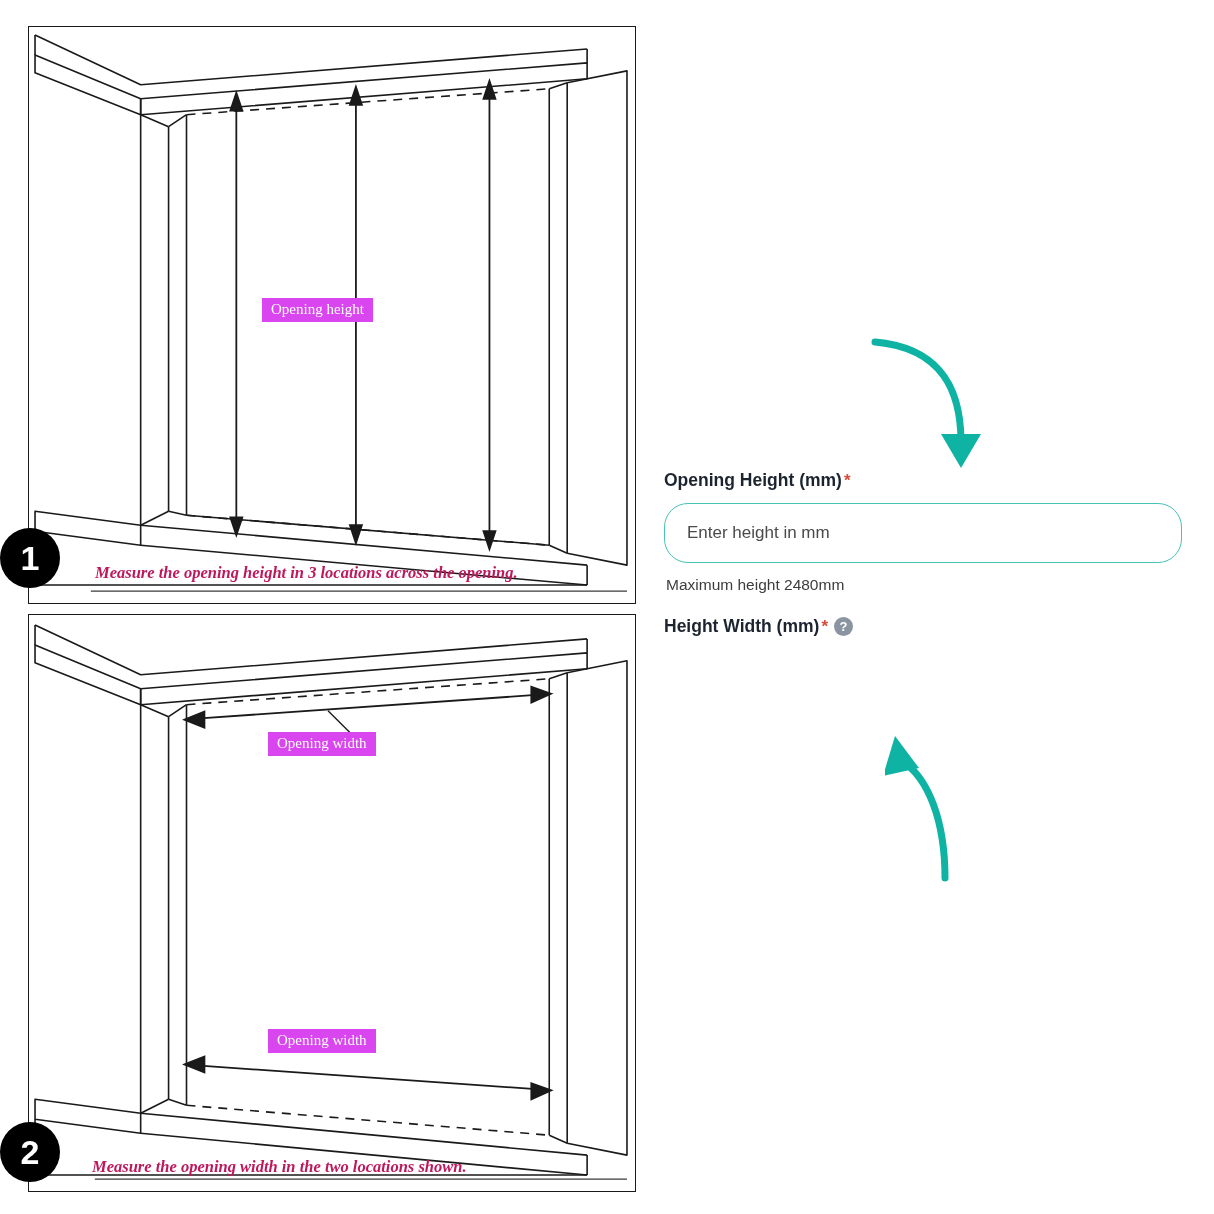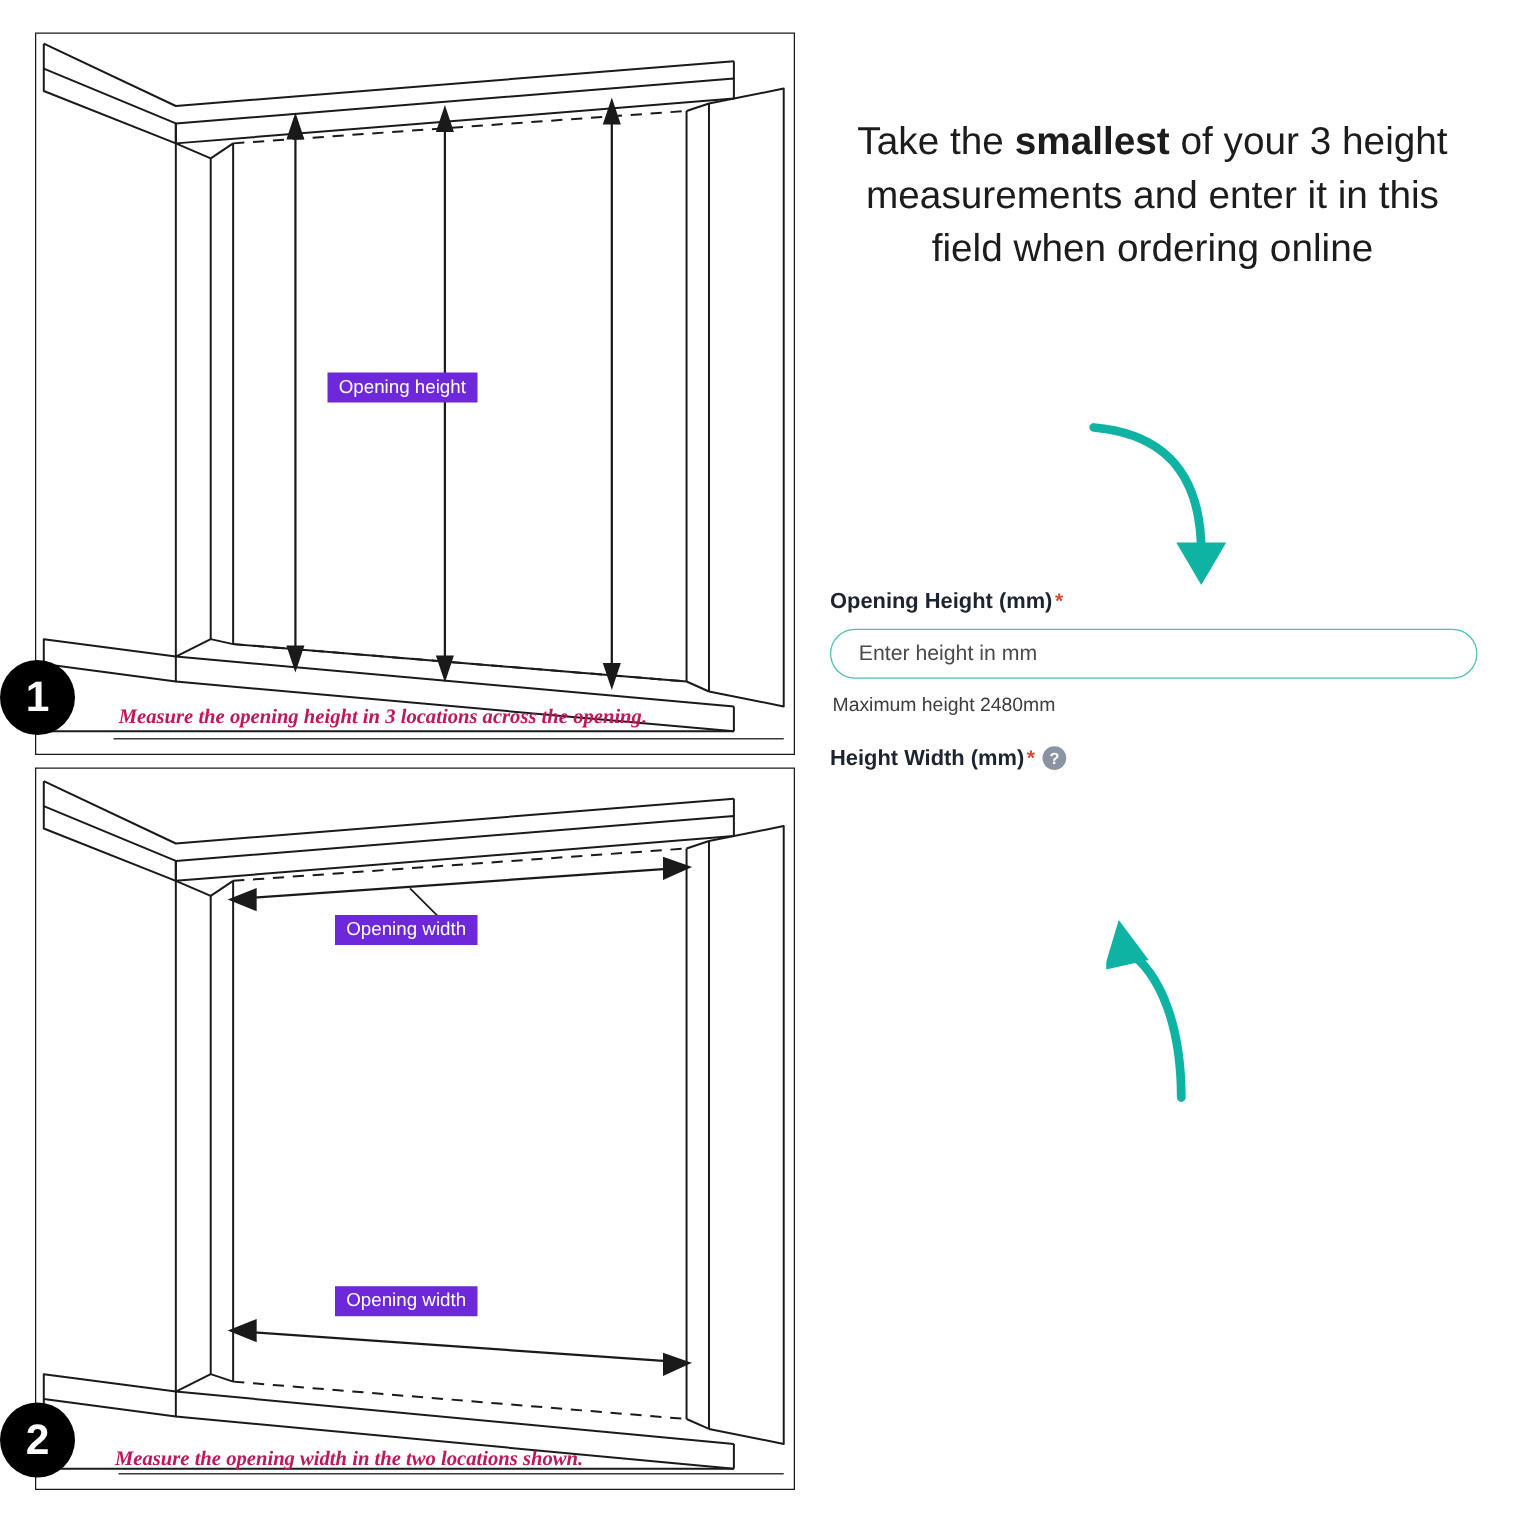--- a/index.html
+++ b/index.html
@@ -64,24 +64,24 @@
     font-size: 16.5px;
     color: #be185d;
     white-space: nowrap;
   }
   #caption-1 { left: 95px; top: 563px; }
   #caption-2 { left: 92px; top: 1157px; text-align: center; }
 
   
   .meas-label {
     position: absolute;
-    background: #6d28d9;
+    background: #d946ef;
     color: #ffffff;
     font-size: 15px;
-    font-family: Liberation Sans, sans-serif;
+    font-family: Liberation Serif, serif;
     padding: 4px 9px 5px 9px;
     white-space: nowrap;
     line-height: 1;
     z-index: 4;
   }
   #label-height    { left: 262px; top: 298px; }
   #label-width-top { left: 268px; top: 732px; }
   #label-width-bot { left: 268px; top: 1029px; }
 
   
@@ -138,21 +138,21 @@
     color: #ffffff;
     font-size: 13px;
     font-weight: bold;
     font-family: "Liberation Sans", sans-serif;
     margin-left: 4px;
   }
 
   .text-input {
     box-sizing: border-box;
     width: 518px;
-    height: 40px;
+    height: 60px;
     border: 1px solid #49c1b5;
     border-radius: 24px;
     padding: 0 22px;
     font-size: 17px;
     color: #2a2a2a;
     font-family: "Liberation Sans", sans-serif;
     background: #ffffff;
     outline: none;
   }
   .text-input::placeholder { color: #4a4a4a; }
@@ -271,23 +271,20 @@
   </svg>
 </div>
 
 <div class="step-badge" id="step-badge-2">2</div>
 <div class="caption" id="caption-2">Measure the opening width in the two locations shown.</div>
 <div class="meas-label" id="label-width-top">Opening width</div>
 <div class="meas-label" id="label-width-bot">Opening width</div>
 
 <div class="right-col">
 
-  <div class="instruction" id="instruction-top">
-    <span>Take the </span><b>smallest</b><span> of your 3 height measurements and enter it in this field when ordering online</span>
-  </div>
 
   <svg class="arrow-svg" id="arrow-down" width="130" height="150" viewBox="0 0 130 150">
     <path d="M10 12 C 78 18, 96 62, 96 112" fill="none" stroke="#0fb3a4" stroke-width="7" stroke-linecap="round"></path>
     <polygon points="96,138 76,104 116,104" fill="#0fb3a4"></polygon>
   </svg>
 
   <div class="form-block">
 
     <div class="field-group">
       <div class="field-label">

